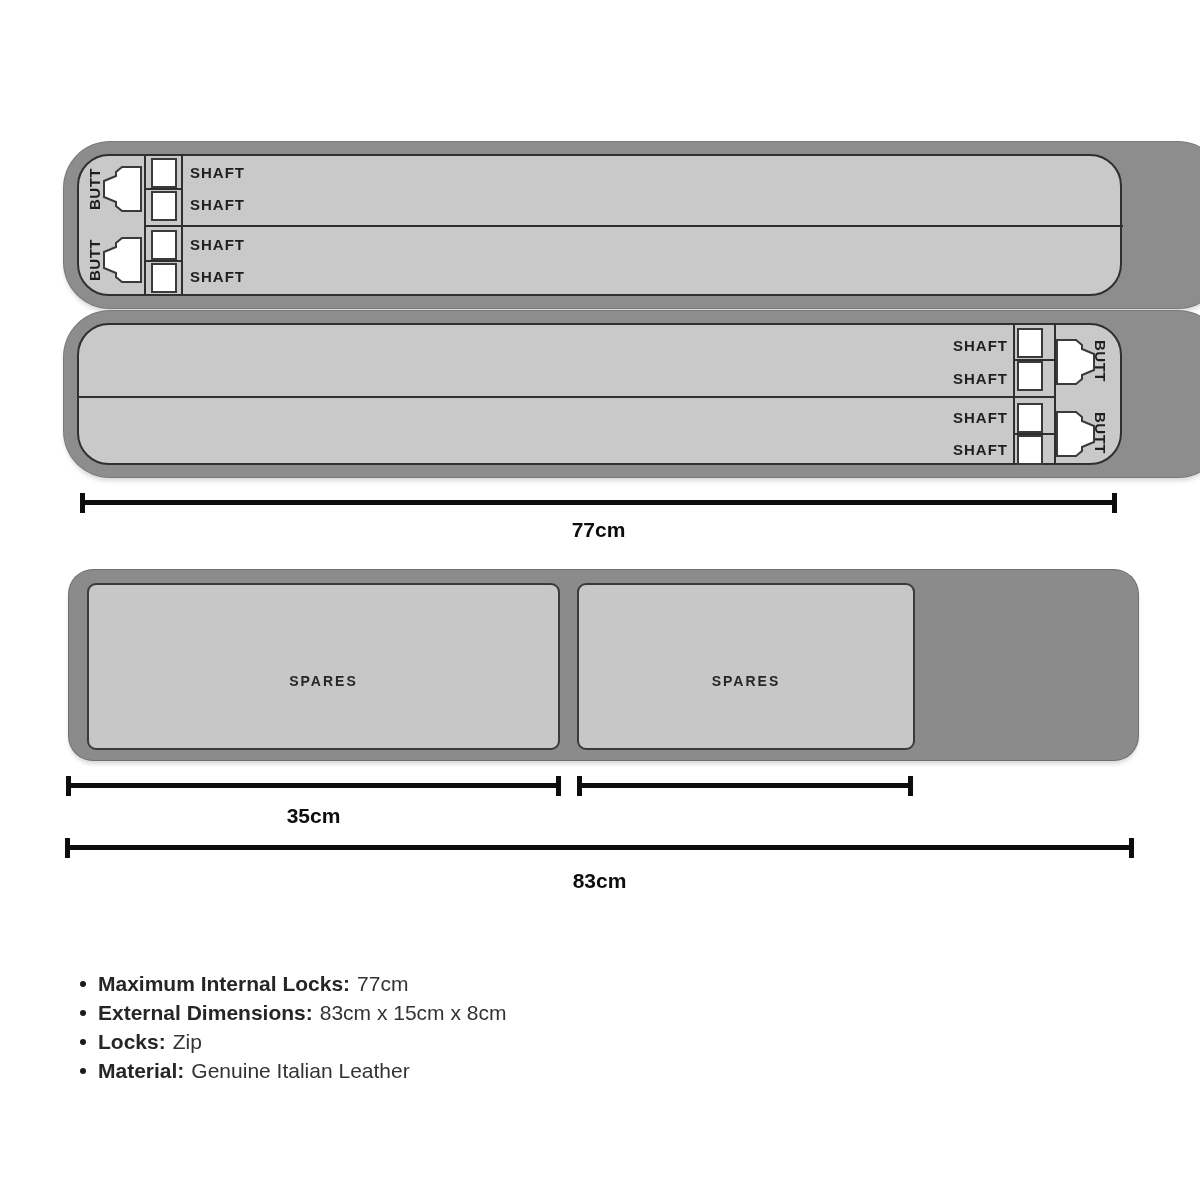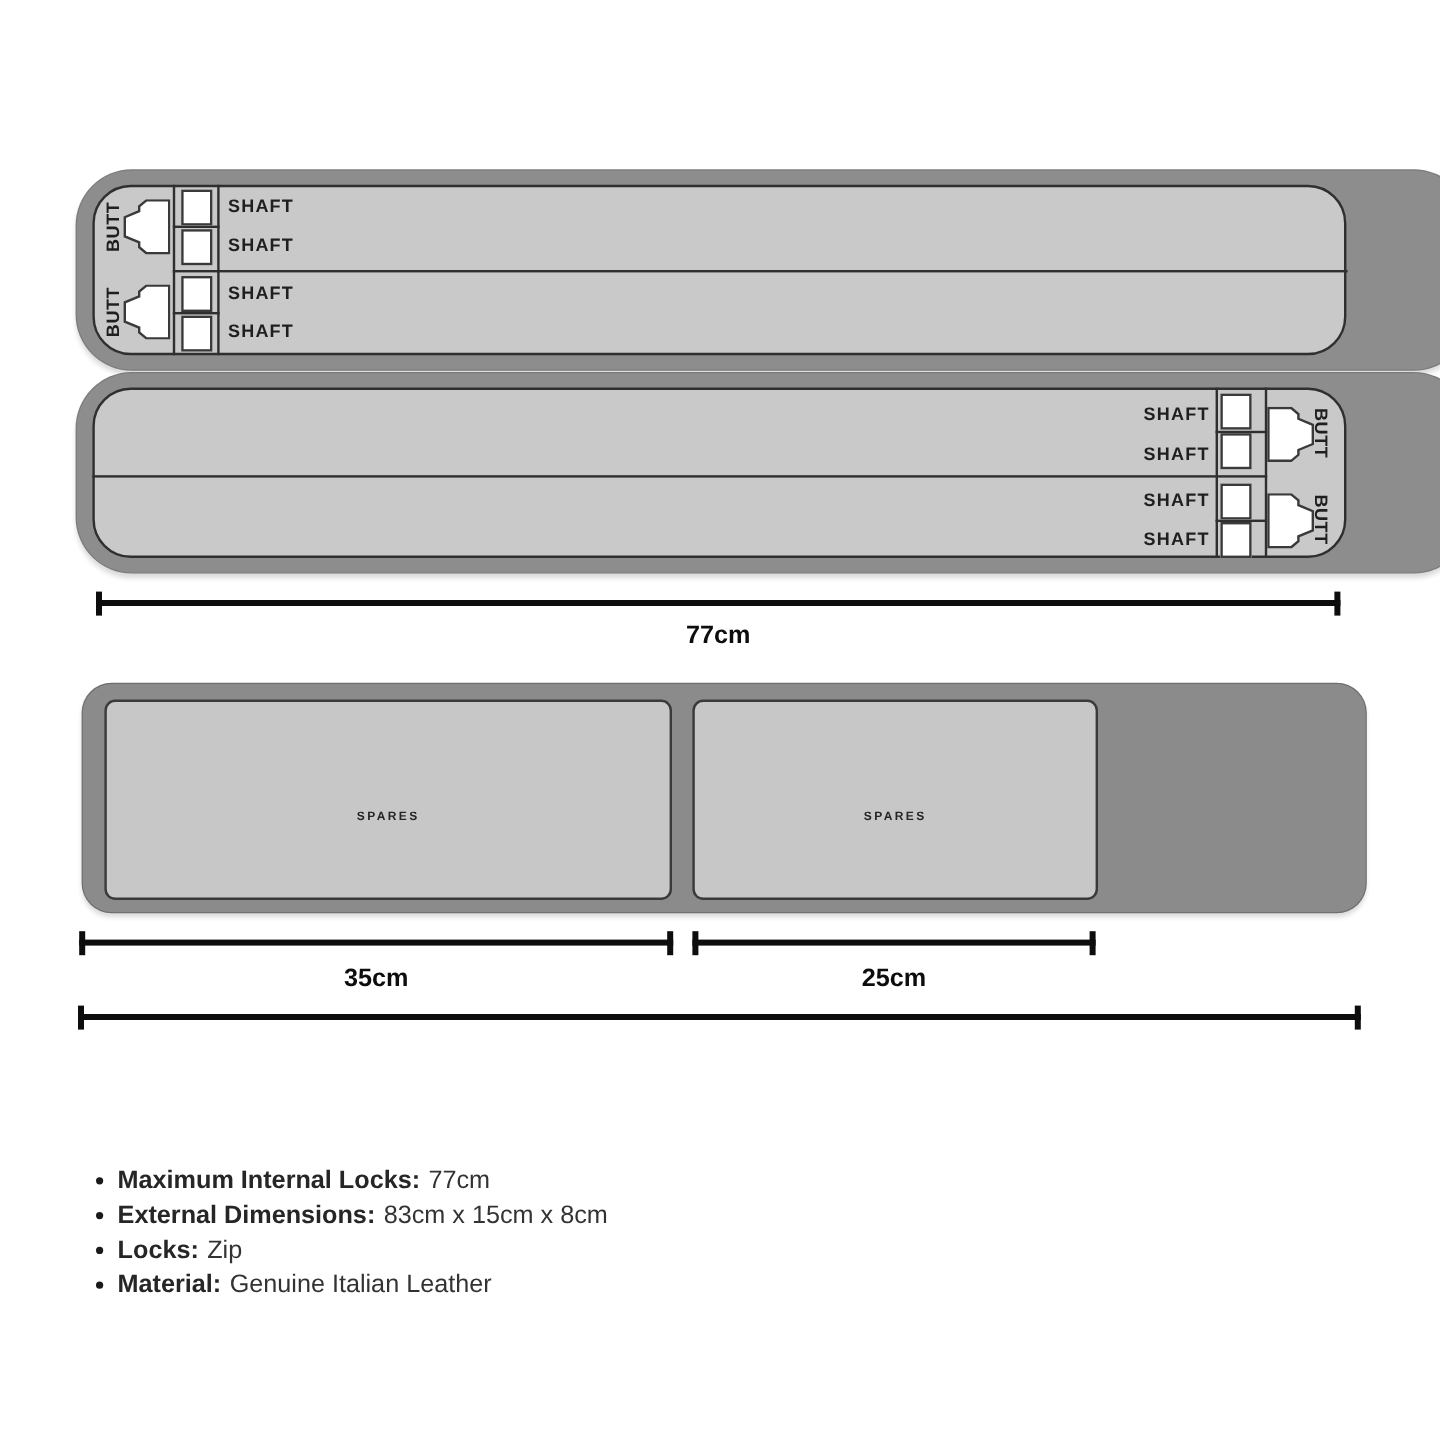--- a/index.html
+++ b/index.html
@@ -21,21 +21,21 @@
               font-size:15px;font-weight:700;letter-spacing:.5px;color:#1F1F1F;}
   .rot-ccw{transform:rotate(-90deg);}
   .rot-cw{transform:rotate(90deg);}
   .butt-svg{position:absolute;}
   
   .case3{position:absolute;left:69px;top:570px;width:1069px;height:190px;background:#8B8B8B;
          border-radius:24px;box-shadow:0 0 0 1px #6F6F6F,0 4px 4px rgba(0,0,0,.15);}
   .spares-box{position:absolute;top:13px;height:167px;background:#C7C7C7;border:2px solid #3A3A3A;
               border-radius:9px;display:flex;align-items:center;justify-content:center;
               box-sizing:border-box;}
-  .spares-label{font-size:10px;font-weight:700;letter-spacing:2px;color:#262626;margin-top:28px;}
+  .spares-label{font-size:14px;font-weight:700;letter-spacing:2px;color:#262626;margin-top:28px;}
   
   .dim{position:absolute;height:20px;}
   .dim .bar{position:absolute;left:0;right:0;top:7px;height:5px;background:#0D0D0D;}
   .dim .tick{position:absolute;top:0;width:5px;height:20px;background:#0D0D0D;}
   .dim .tick.l{left:0;} .dim .tick.r{right:0;}
   .dim-label{position:absolute;text-align:center;font-size:21px;font-weight:700;color:#0D0D0D;}
   
   .specs{position:absolute;left:70px;top:969px;list-style:none;margin:0;padding:0;}
   .specs li{display:flex;align-items:center;height:29px;font-size:21px;color:#262626;}
   .dot{width:6px;height:6px;border-radius:50%;background:#1A1A1A;margin:0 12px 0 10px;flex:none;}
@@ -126,27 +126,27 @@
     <div class="bar"></div>
     <div class="tick r"></div>
   </div>
   <div class="dim-label" style="left:66px;top:804px;width:495px;">35cm</div>
 
   <div class="dim" style="left:577px;top:776px;width:336px;">
     <div class="tick l"></div>
     <div class="bar"></div>
     <div class="tick r"></div>
   </div>
-  <div class="dim-label" style="left:577px;top:804px;width:336px;">25cm</div>
 
   <div class="dim" style="left:65px;top:838px;width:1069px;">
     <div class="tick l"></div>
     <div class="bar"></div>
     <div class="tick r"></div>
   </div>
+  <div class="dim-label" style="left:65px;top:869px;width:1069px;">83cm</div>
 
   <ul class="specs">
     <li>
       <span class="dot"></span>
       <span class="spec-label">Maximum Internal Locks:</span>
       <span class="spec-value">77cm</span>
     </li>
     <li>
       <span class="dot"></span>
       <span class="spec-label">External Dimensions:</span>

